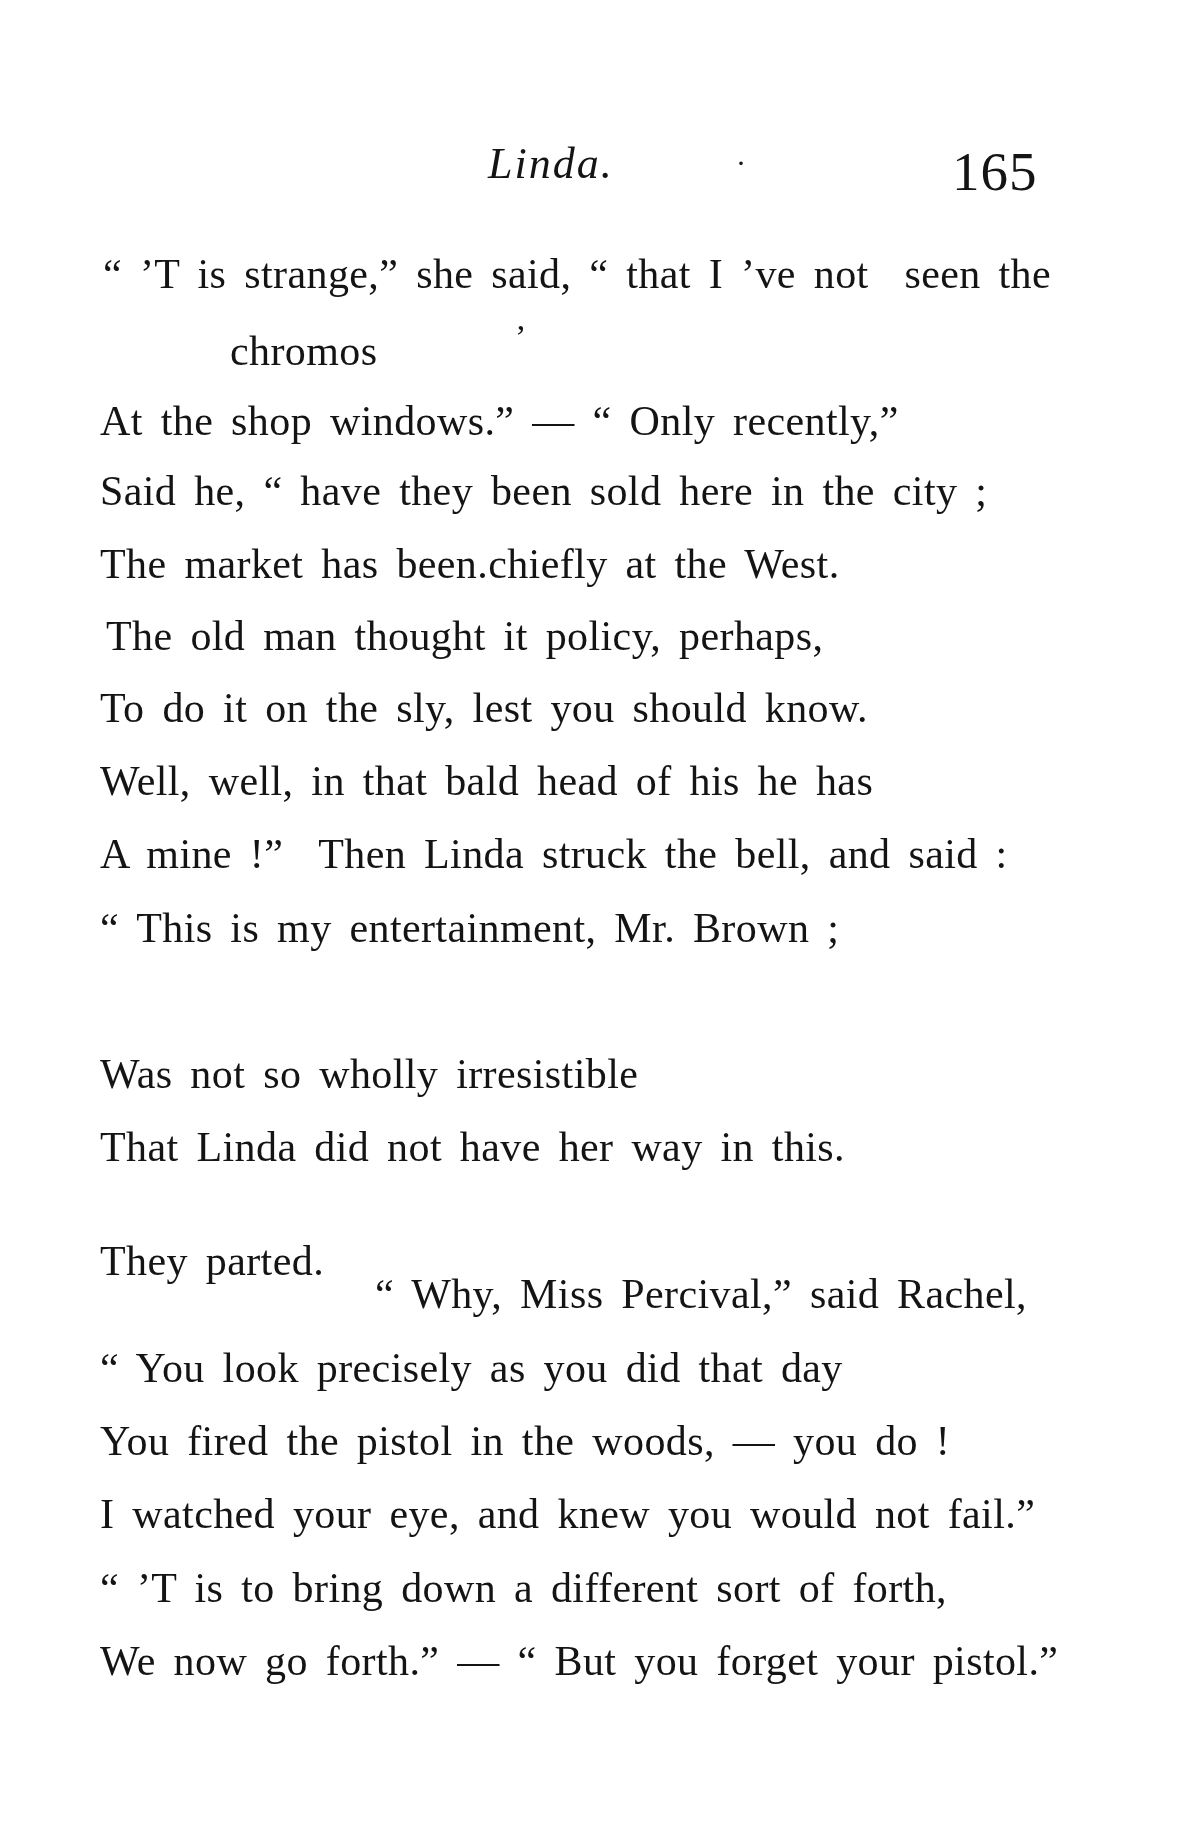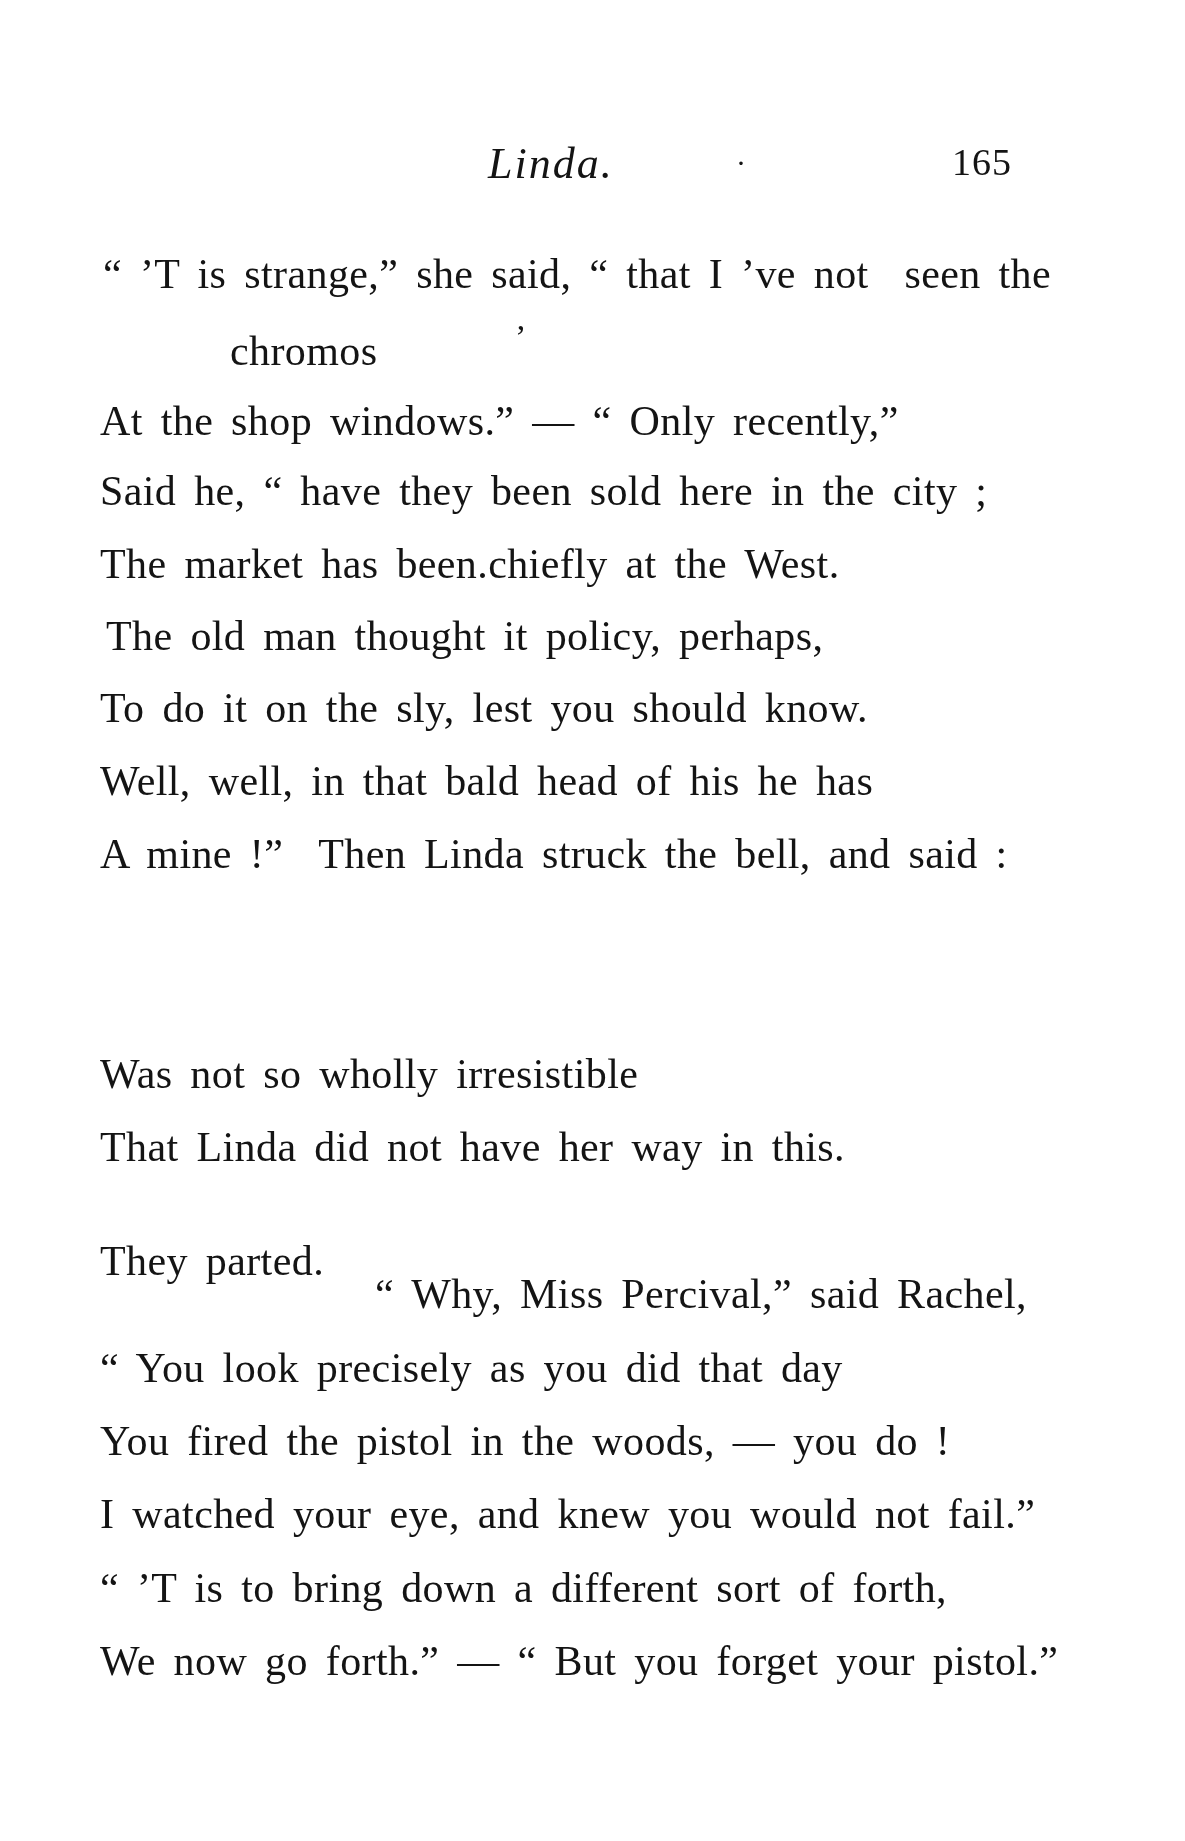--- a/index.html
+++ b/index.html
@@ -35,21 +35,21 @@
   .head-dot {
     position: absolute;
     left: 736px;
     top: 8px;
     font-size: 30px;
   }
   .page-number {
     position: absolute;
     left: 952px;
     top: 2px;
-    font-size: 38px;
+    font-size: 55px;
     letter-spacing: 1px;
     white-space: pre;
   }
   .poem-line {
     position: absolute;
     left: 100px;
     font-size: 42px;
     line-height: 1;
     letter-spacing: 0.4px;
     word-spacing: 7px;
@@ -77,20 +77,21 @@
   <div class="poem-line" style="top:253px; left:103px;">“ ’T is strange,” she said, “ that I ’ve not  seen the</div>
   <div class="poem-line" style="top:330px; left:230px;">chromos</div>
   <span class="stray-mark">’</span>
   <div class="poem-line" style="top:400px;">At the shop windows.” — “ Only recently,”</div>
   <div class="poem-line" style="top:470px;">Said he, “ have they been sold here in the city ;</div>
   <div class="poem-line" style="top:543px;">The market has been.chiefly at the West.</div>
   <div class="poem-line" style="top:615px; left:106px;">The old man thought it policy, perhaps,</div>
   <div class="poem-line" style="top:687px;">To do it on the sly, lest you should know.</div>
   <div class="poem-line" style="top:760px;">Well, well, in that bald head of his he has</div>
   <div class="poem-line" style="top:833px;">A mine !”  Then Linda struck the bell, and said :</div>
+  <div class="poem-line" style="top:907px;">“ This is my entertainment, Mr. Brown ;</div>
   <div class="poem-line" style="top:1053px;">Was not so wholly irresistible</div>
   <div class="poem-line" style="top:1126px;">That Linda did not have her way in this.</div>
   <div class="poem-line" style="top:1200px;margin-top:40px;">They parted.</div>
   <div class="poem-line" style="top:1273px; left:375px;">“ Why, Miss Percival,” said Rachel,</div>
   <div class="poem-line" style="top:1347px;">“ You look precisely as you did that day</div>
   <div class="poem-line" style="top:1420px;">You fired the pistol in the woods, — you do !</div>
   <div class="poem-line" style="top:1493px;">I watched your eye, and knew you would not fail.”</div>
   <div class="poem-line" style="top:1567px;">“ ’T is to bring down a different sort of forth,</div>
   <div class="poem-line" style="top:1640px;text-align:center;">We now go forth.” — “ But you forget your pistol.”</div>
 

